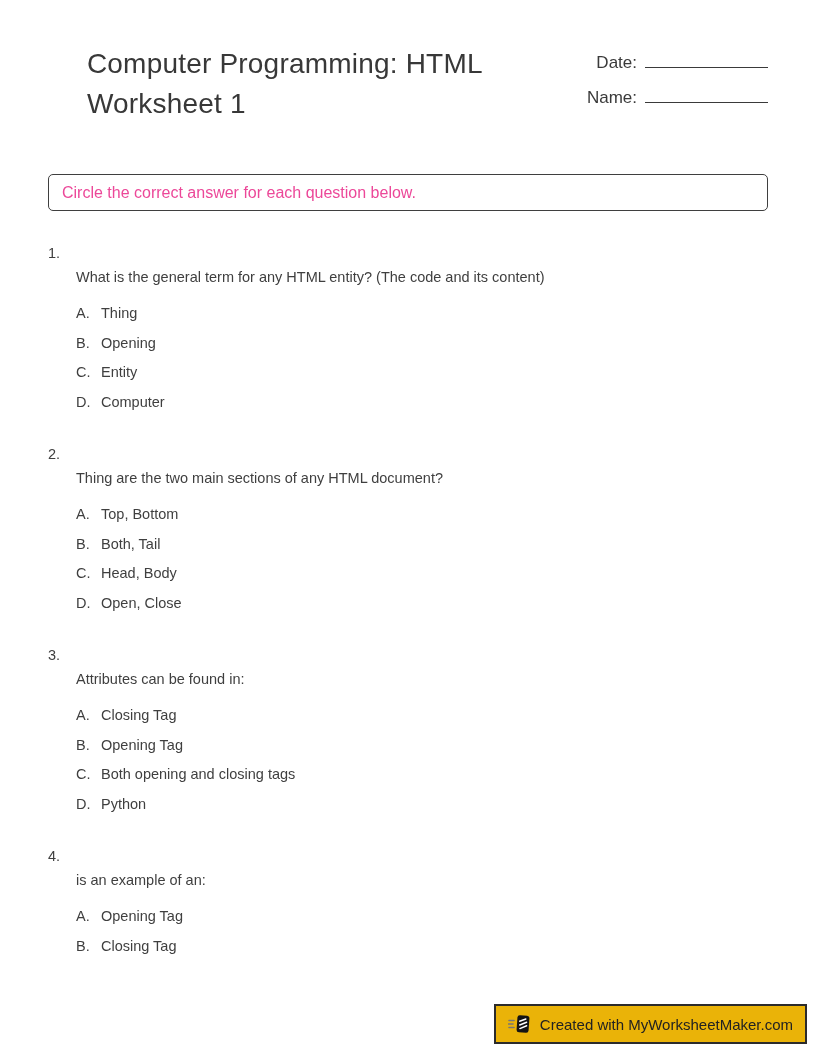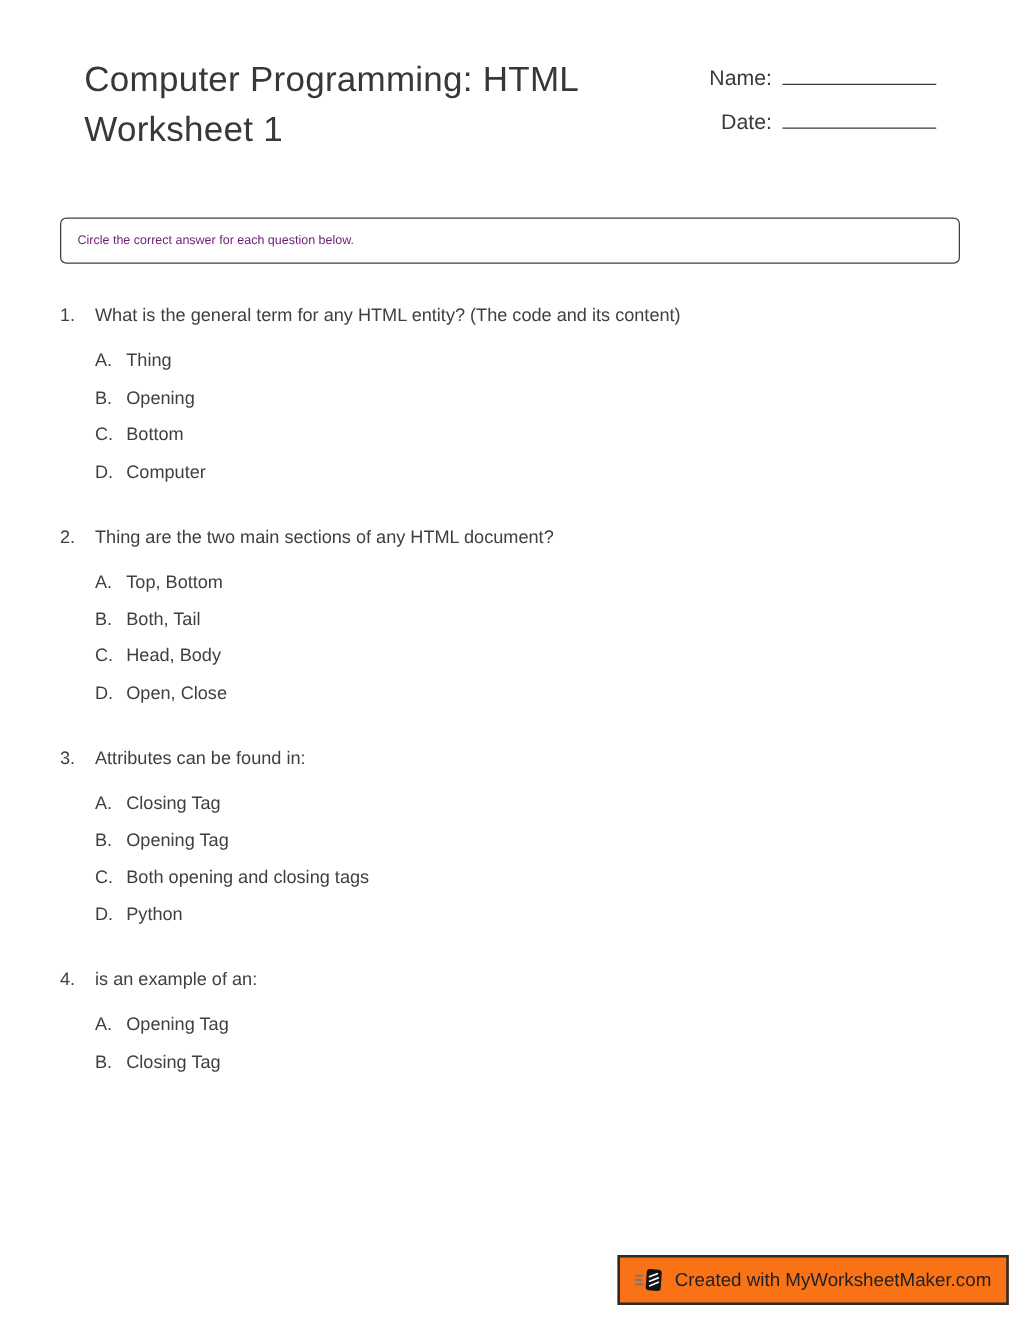--- a/index.html
+++ b/index.html
@@ -10,21 +10,21 @@
     background: #ffffff;
     font-family: "Liberation Sans", sans-serif;
     color: #3f3f3f;
     overflow: hidden;
     box-sizing: border-box;
   }
 
   
   .header {
     display: flex;
-    justify-content: center;
+    justify-content: flex-end;
     align-items: flex-start;
     padding: 44px 48px 0 48px;
   }
   .title {
     margin: 0;
     max-width: 500px;
     font-size: 28px;
     font-weight: 400;
     line-height: 40px;
     color: #383838;
@@ -49,39 +49,39 @@
     margin-left: 8px;
     border-bottom: 1.5px solid #3a3a3a;
   }
 
   
   .instructions {
     margin: 50px 48px 0 48px;
     border: 1.5px solid #3f3f3f;
     border-radius: 5px;
     padding: 9px 13px;
-    font-size: 10px;
+    font-size: 16px;
     line-height: 17px;
-    color: #701a75;
+    color: #ec4899;
     box-sizing: border-box;
   }
 
   
   .questions {
     margin: 32px 48px 0 48px;
   }
   .question { margin-bottom: 27px; }
   .q-row {
     display: flex;
     font-size: 14.5px;
     line-height: 20px;
     color: #3f3f3f;
   }
   .q-num { width: 28px; flex-shrink: 0; }
-  .q-text { flex: 1; }
+  .q-text { flex: 1; margin-top: 24px; }
   .options {
     margin-top: 12px;
     padding-left: 28px;
   }
   .option {
     display: flex;
     font-size: 14.5px;
     line-height: 29.5px;
     color: #3f3f3f;
   }
@@ -90,43 +90,43 @@
   
   .footer {
     position: absolute;
     right: 9px;
     bottom: 12px;
     display: flex;
     align-items: center;
     gap: 8px;
     border: 2px solid #2b2b2b;
     padding: 6px 12px;
-    background: #f97316;
+    background: #eab308;
     font-size: 15px;
     color: #222222;
     white-space: nowrap;
   }
   .logo { display: inline-flex; width: 24px; height: 24px; }
 </style>
 </head>
 <body>
 
 <div class="page">
 
   <div class="header">
     <h1 class="title">Computer Programming: HTML Worksheet 1</h1>
     <div class="fields">
       <div class="field-row">
+        <span class="field-label">Date:</span>
+        <span class="field-line"></span>
+      </div>
+      <div class="field-row">
         <span class="field-label">Name:</span>
         <span class="field-line"></span>
       </div>
-      <div class="field-row">
-        <span class="field-label">Date:</span>
-        <span class="field-line"></span>
-      </div>
     </div>
   </div>
 
   <div class="instructions">
     <span>Circle the correct answer for each question below.</span>
   </div>
 
   <div class="questions" id="questions">
   <div class="question">
     <div class="q-row">
@@ -139,21 +139,21 @@
     <span class="opt-text">Thing</span>
   </div>
 
   <div class="option">
     <span class="opt-letter">B.</span>
     <span class="opt-text">Opening</span>
   </div>
 
   <div class="option">
     <span class="opt-letter">C.</span>
-    <span class="opt-text">Bottom</span>
+    <span class="opt-text">Entity</span>
   </div>
 
   <div class="option">
     <span class="opt-letter">D.</span>
     <span class="opt-text">Computer</span>
   </div>
 </div>
   </div>
 
   <div class="question">

